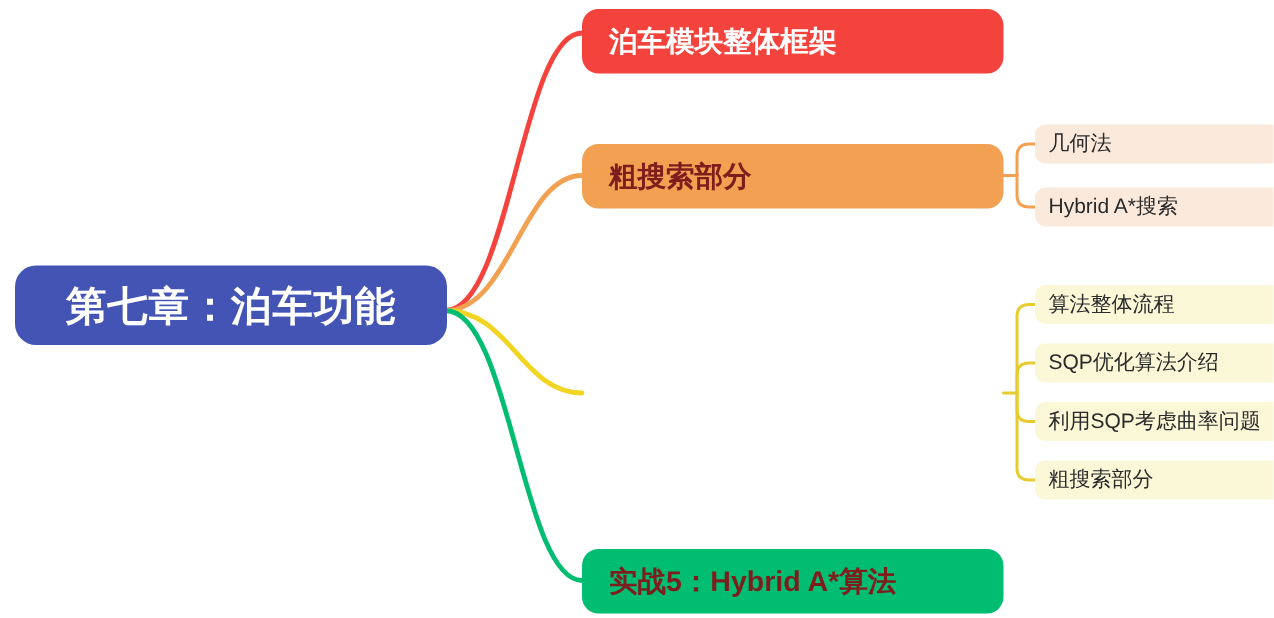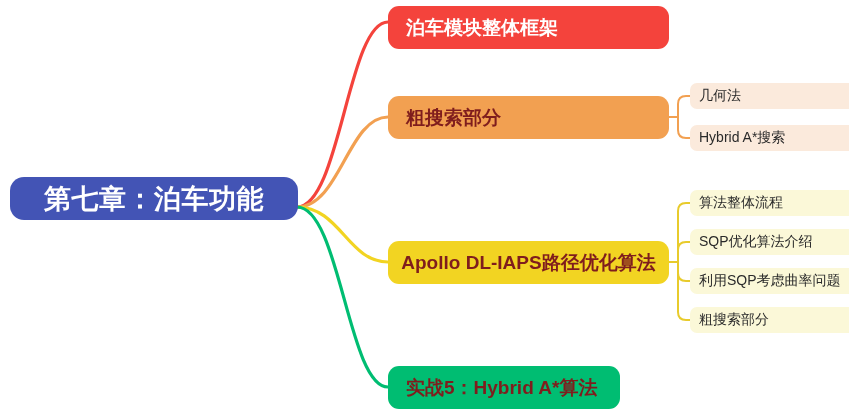--- a/index.html
+++ b/index.html
@@ -32,21 +32,21 @@
     display: flex;
     align-items: center;
     box-sizing: border-box;
     white-space: nowrap;
   }
   
   .node-root {
     left: 10px;
     top: 177px;
     width: 288px;
-    height: 43px;
+    height: 53px;
     border-radius: 14px;
     background: #4354b5;
     color: #ffffff;
     font-size: 27px;
     font-weight: bold;
     justify-content: center;
     letter-spacing: 0.5px;
   }
   
   .node-branch {
@@ -71,21 +71,21 @@
   }
   .node-yellow {
     top: 241px;
     width: 281px;
     background: #f2d422;
     padding-left: 0;
     justify-content: center;
   }
   .node-green {
     top: 366px;
-    width: 232px;
+    width: 281px;
     background: #00bd72;
   }
   
   .node-leaf {
     left: 690px;
     width: 166px;
     height: 26px;
     border-radius: 7px;
     padding-left: 9px;
     font-size: 14px;
@@ -133,23 +133,20 @@
     <span>粗搜索部分</span>
   </div>
 
   <div class="node node-leaf leaf-peach" style="top:83px;">
     <span>几何法</span>
   </div>
   <div class="node node-leaf leaf-peach" style="top:125px;">
     <span>Hybrid A*搜索</span>
   </div>
 
-  <div class="node node-branch node-yellow">
-    <span>Apollo DL-IAPS路径优化算法</span>
-  </div>
 
   <div class="node node-leaf leaf-yellow" style="top:190px;">
     <span>算法整体流程</span>
   </div>
   <div class="node node-leaf leaf-yellow" style="top:229px;">
     <span>SQP优化算法介绍</span>
   </div>
   <div class="node node-leaf leaf-yellow" style="top:268px;">
     <span>利用SQP考虑曲率问题</span>
   </div>

